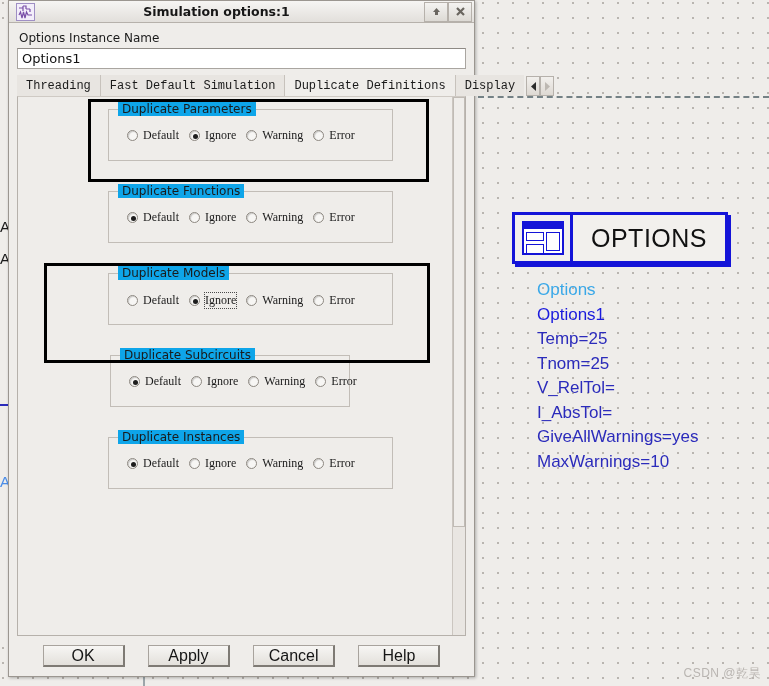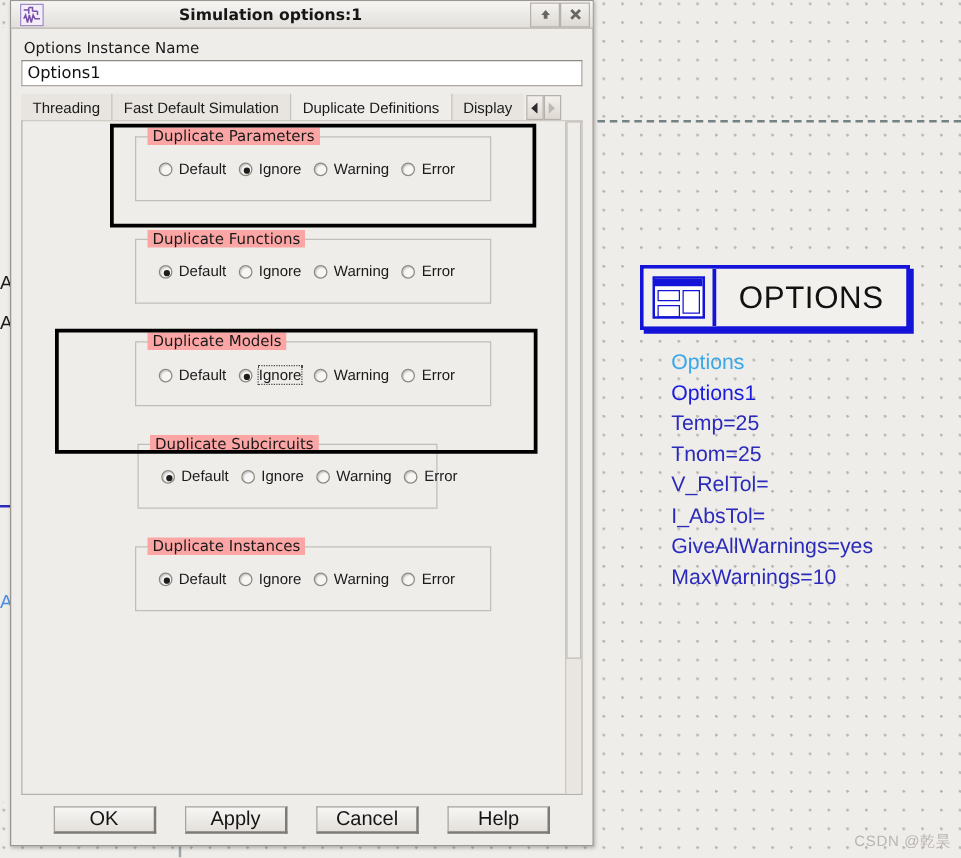--- a/index.html
+++ b/index.html
@@ -144,21 +144,21 @@
     font-size: 13px; color: #111; padding: 1px 4px;
     display: flex; align-items: center;
     margin-bottom: 5px;
   }
 
   
   #tabbar { display: flex; align-items: flex-end; height: 22px; position: relative; }
   .tab {
     height: 21px; padding: 0 9px;
     display: flex; align-items: center;
-    font-family: Liberation Sans, sans-serif;
+    font-family: Liberation Mono, monospace;
     font-size: 12px; color: #1a1a1a;
     background: #e8e5e1;
     border-left: 1px solid #c7c2bc;
     white-space: nowrap;
   }
   .tab.first { border-left: none; }
   .tab.active {
     background: #efedea;
     font-weight: 400;
   }
@@ -194,31 +194,31 @@
     border: 1px solid #c0bbb5;
   }
 
   .group {
     position: absolute;
     border: 1px solid #c2bdb7;
     background: transparent;
   }
   .group > .legend {
     position: absolute; top: -8px; left: 9px;
-    background: #fca5a5; padding: 0 4px;
+    background: #0ea5e9; padding: 0 4px;
     font-family: "DejaVu Sans", sans-serif;
     font-size: 12px; color: #1a1a1a; white-space: nowrap;
   }
   .radio-row {
     position: absolute; left: 18px; top: 18px;
     display: flex; align-items: center; gap: 0;
   }
   .radio {
     display: flex; align-items: center; margin-right: 9px;
-    font-family: Liberation Sans, sans-serif;
+    font-family: Liberation Serif, serif;
     font-size: 12px; color: #1a1a1a; white-space: nowrap; justify-content: flex-end;
   }
   .radio .dot {
     width: 11px; height: 11px; border-radius: 50%;
     border: 1px solid #8d8881; background: #f7f6f4;
     margin-right: 4px; position: relative; flex: none;
     box-shadow: inset 1px 1px 1px rgba(0,0,0,.18);
   }
   .radio.sel .dot::after {
     content: ""; position: absolute; left: 3px; top: 3px;

